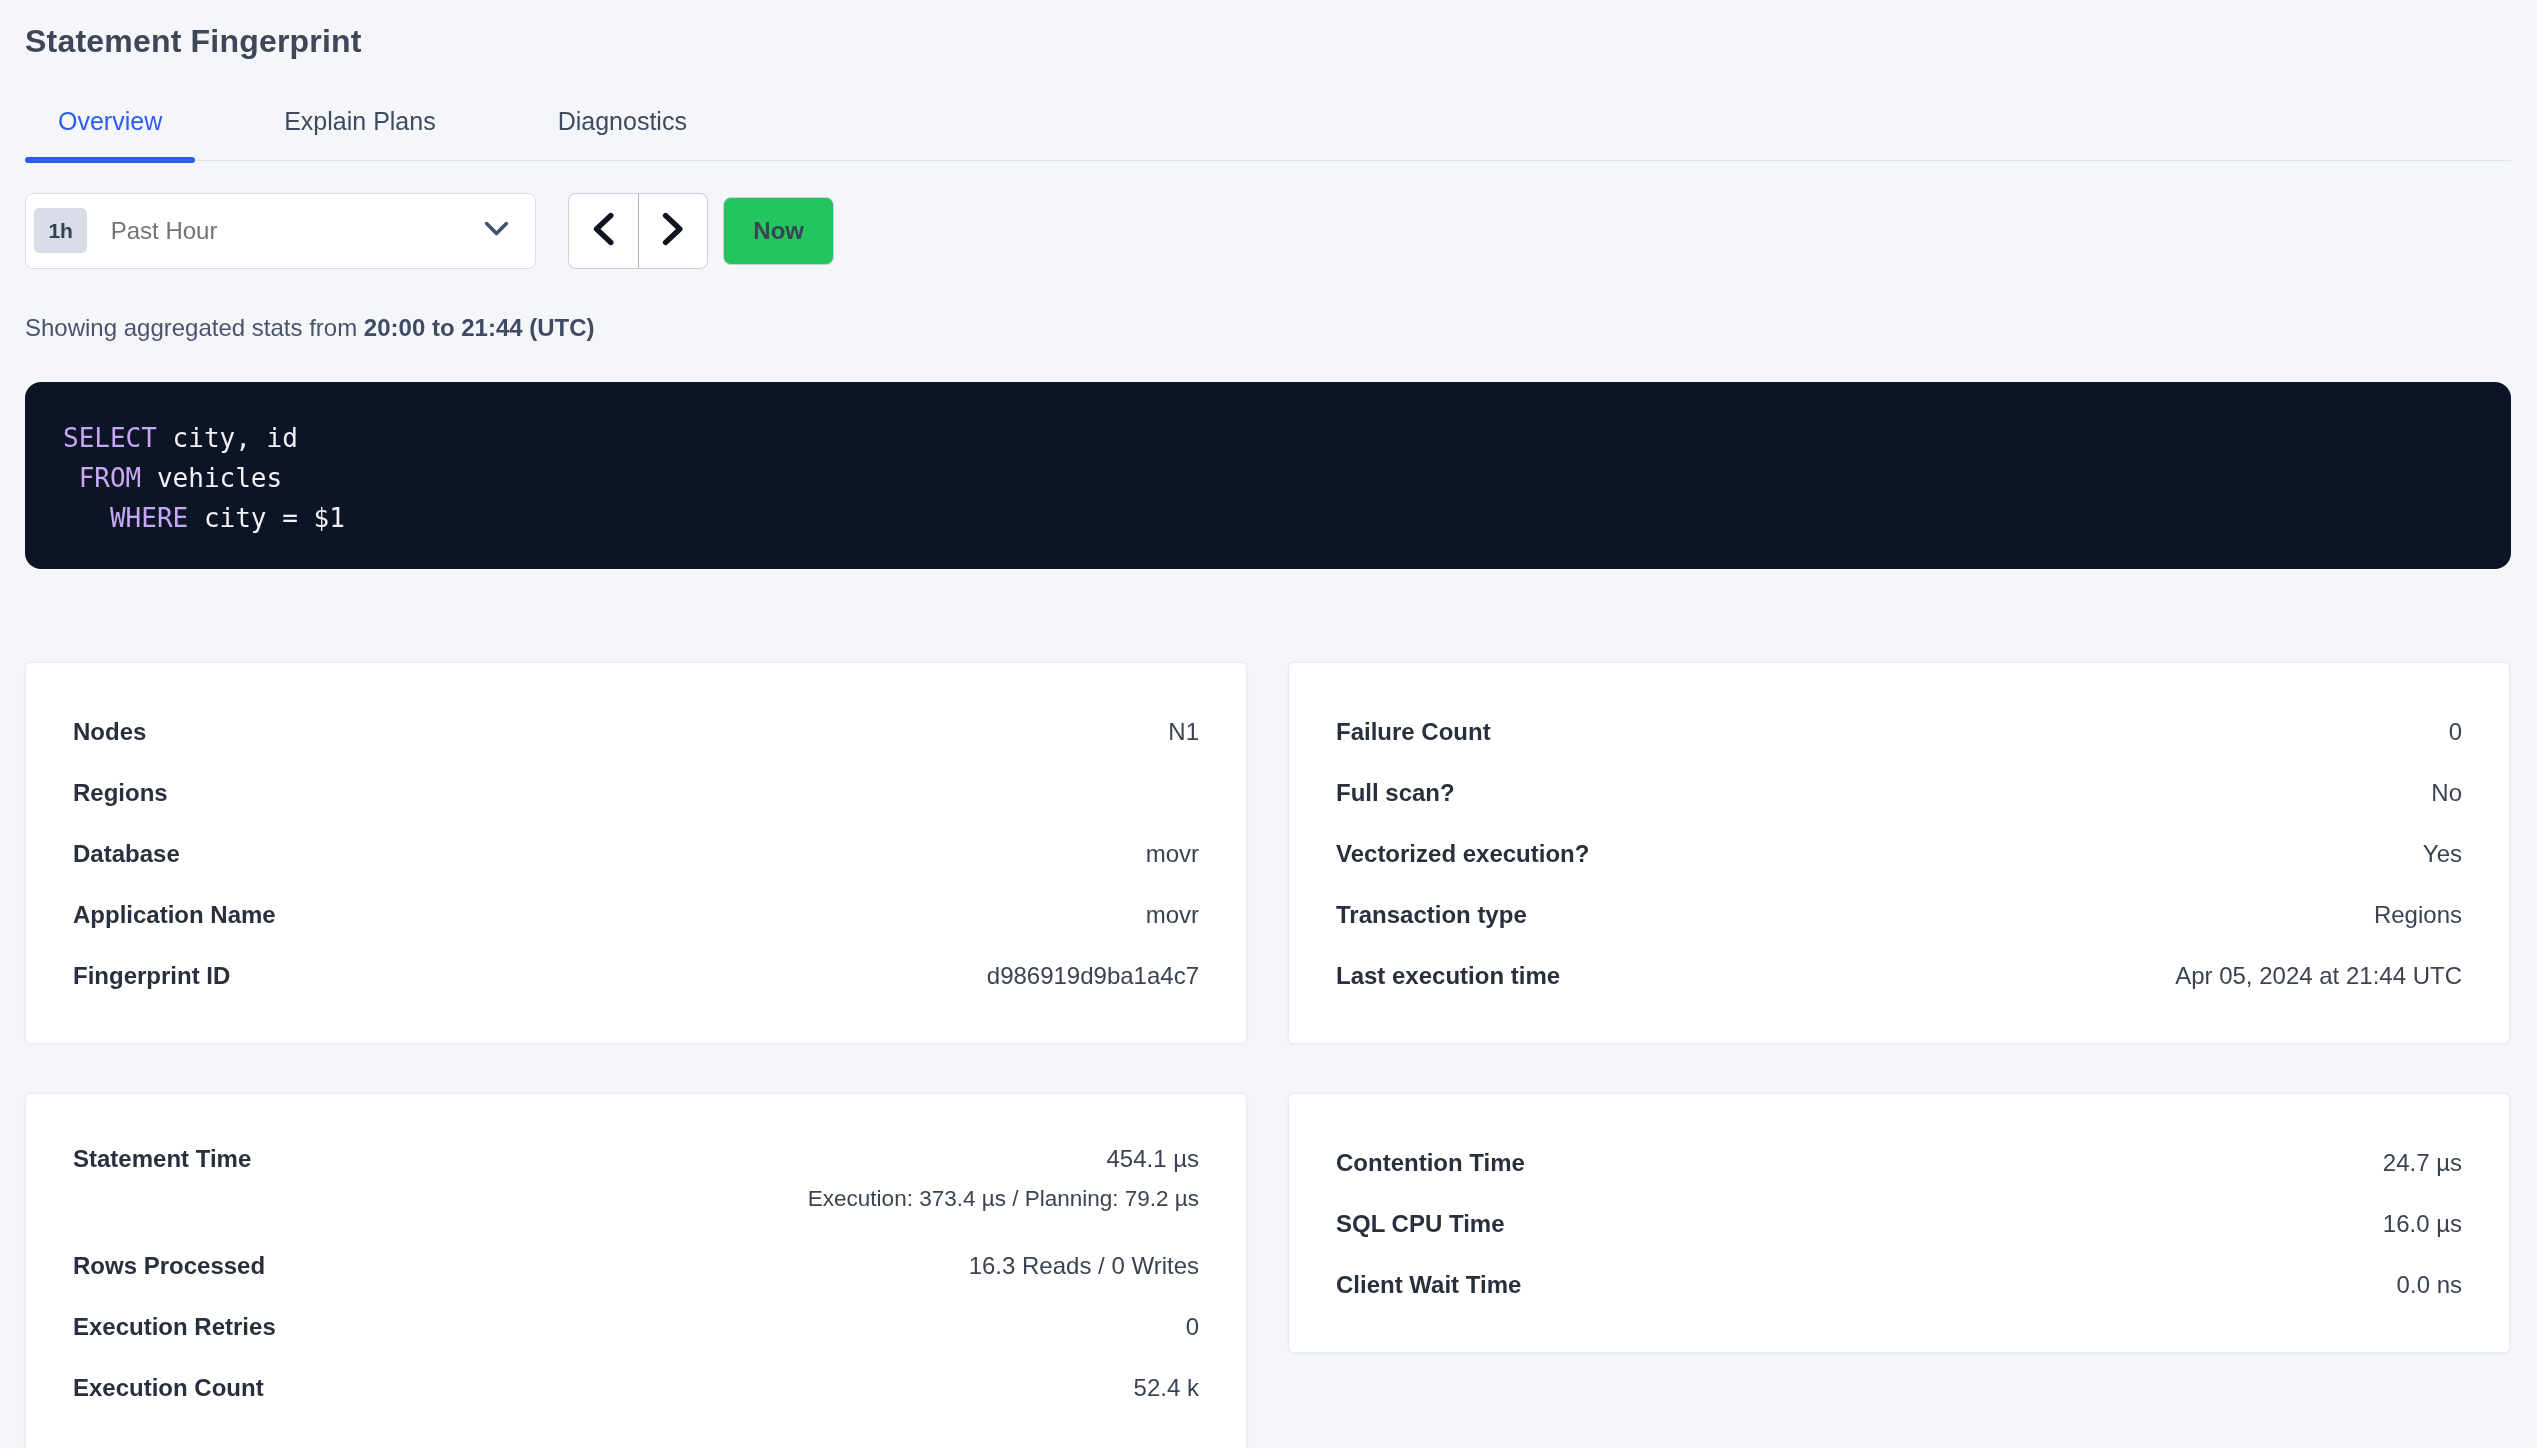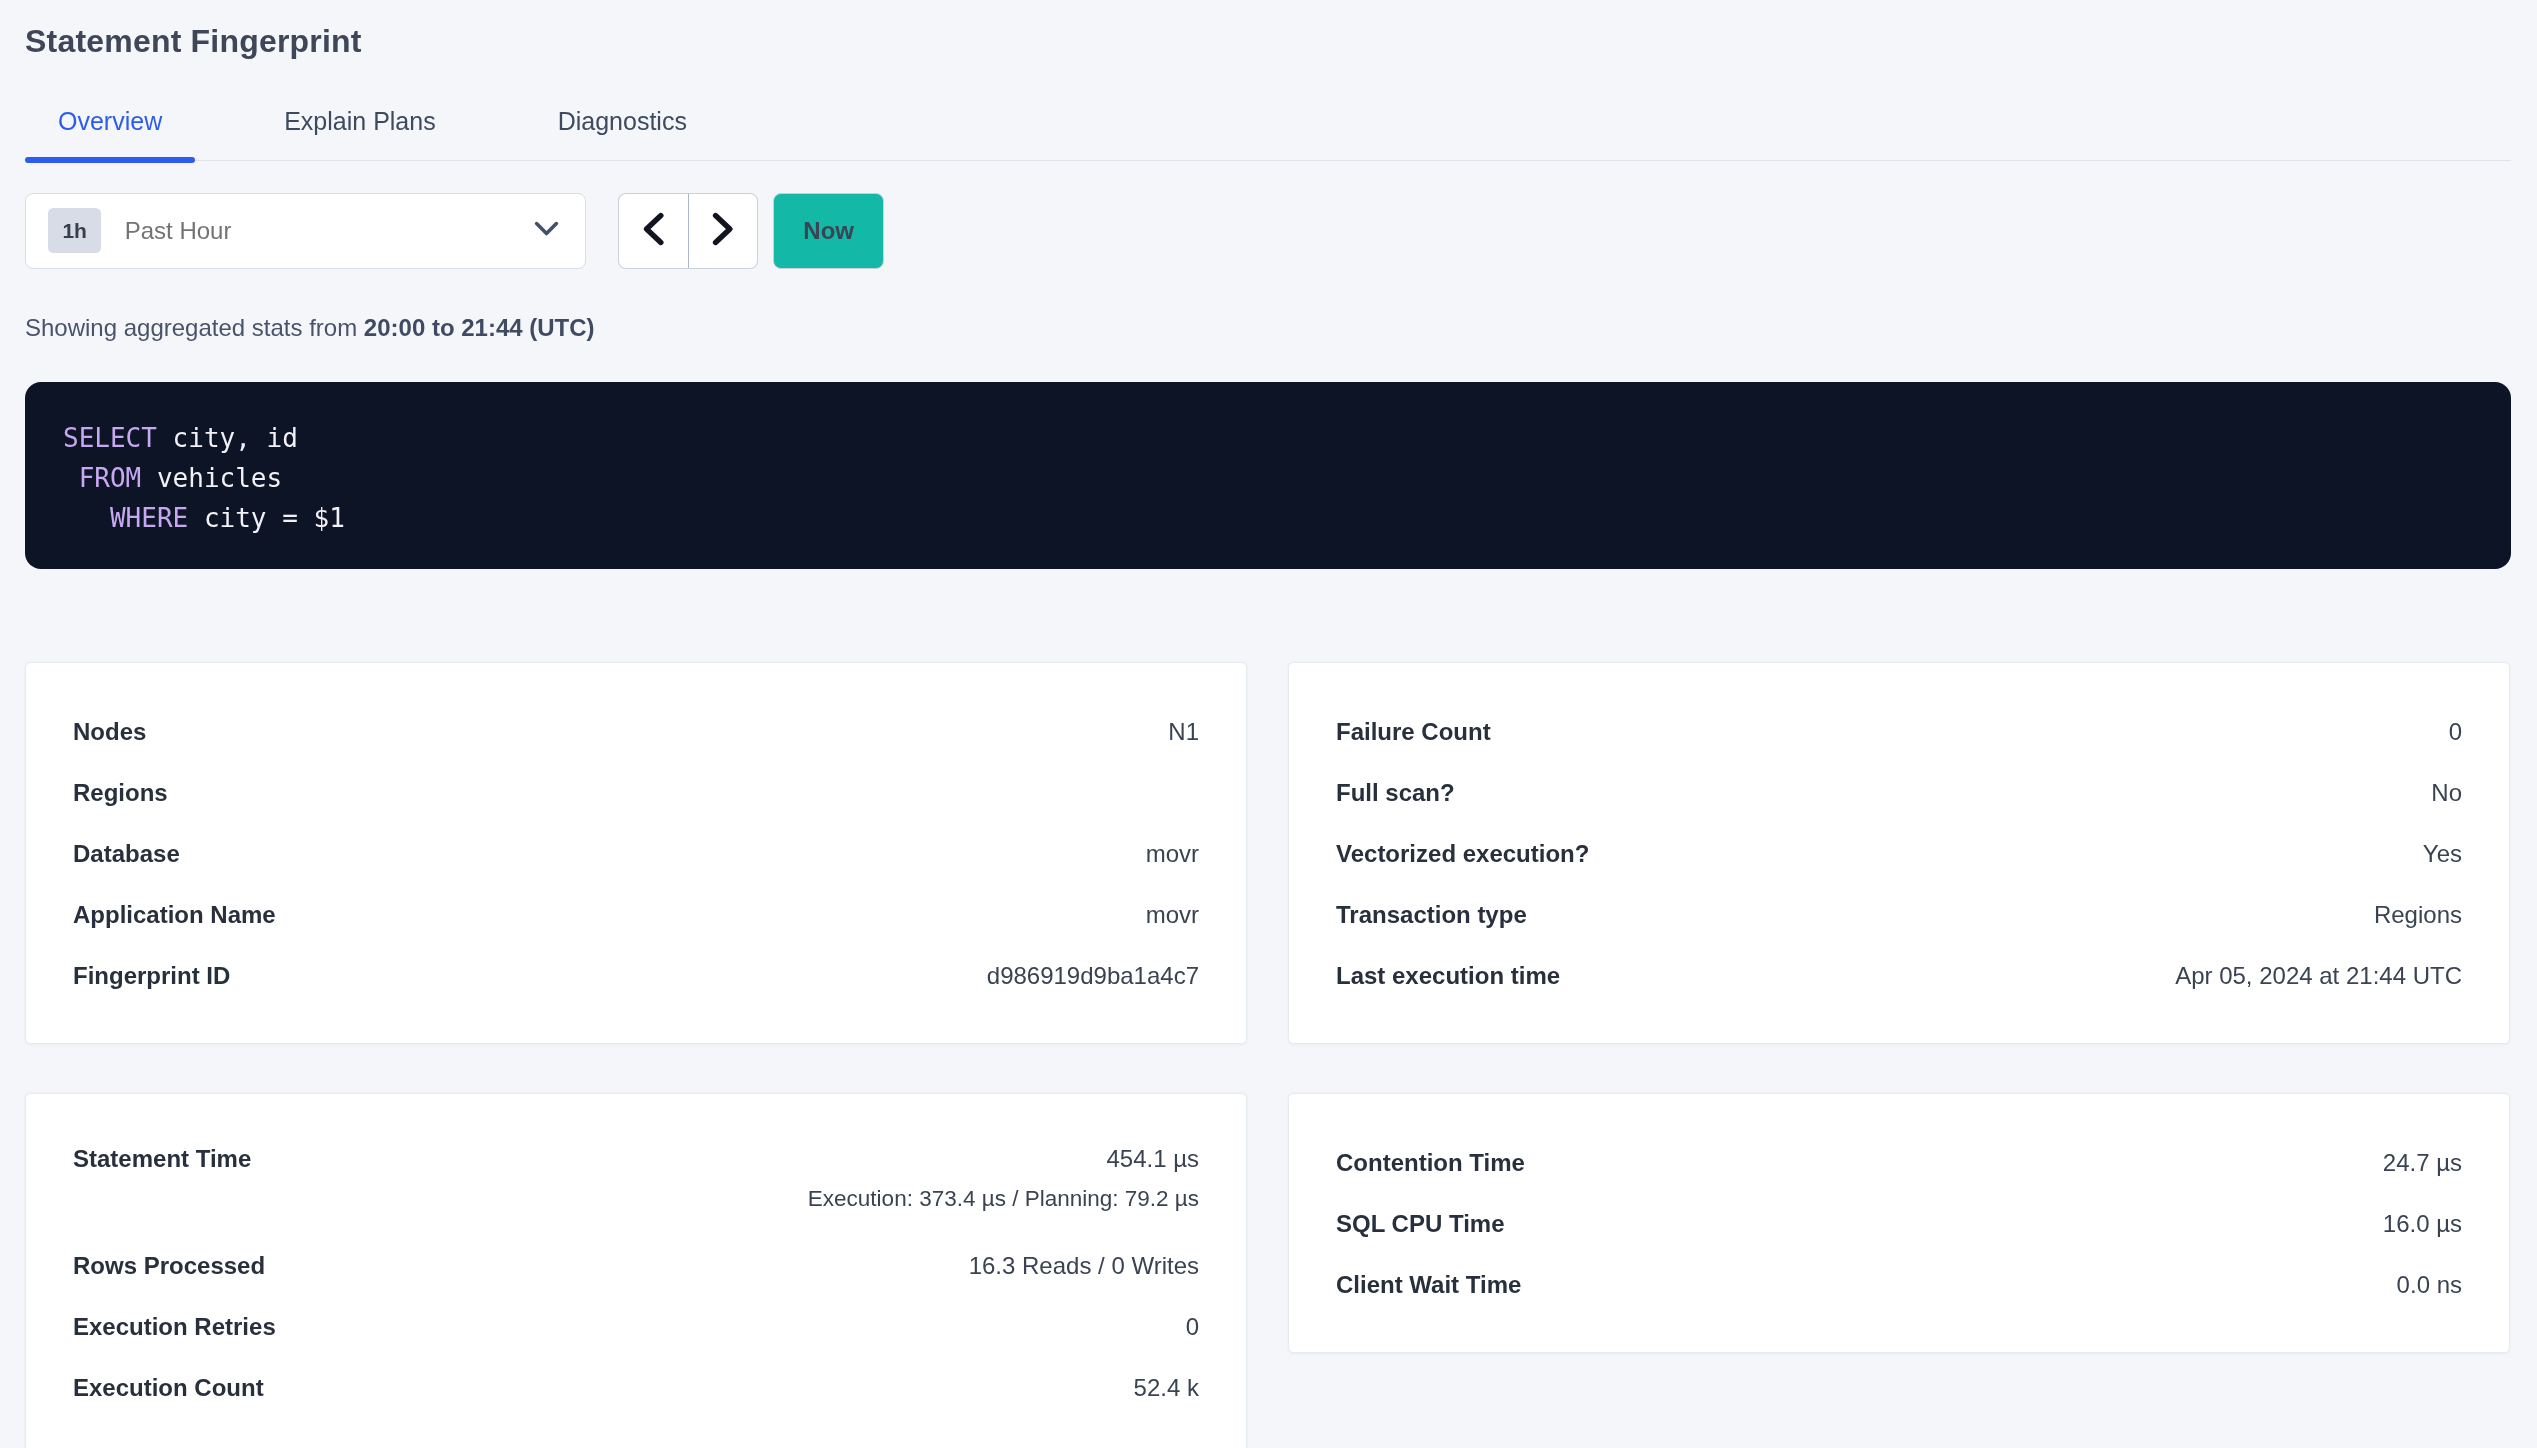--- a/index.html
+++ b/index.html
@@ -33,43 +33,43 @@
   }
   .tab.active { color:#2B5CEE; }
   .tab.active::after {
     content:""; position:absolute; left:0; right:0; bottom:-3.6px;
     height:6.3px; border-radius:3.6px; background:#2B5CEE;
   }
 
   
   .toolbar { display:flex; align-items:center; margin-top:32px; }
   .time-dropdown {
-    width:561px; height:76px;
+    width:511px; height:76px;
     background:#fff; border:0.9px solid #D8DDE7; border-radius:8px;
-    display:flex; align-items:center; padding:0 25px 0 22px;
+    display:flex; align-items:center; padding:0 25px 0 8px;
     cursor:pointer;
   }
   .interval-badge {
     background:#D7DCE6; color:#36404F; border-radius:5.4px;
     font-size:21px; font-weight:700;
     padding:10.8px 14.4px; margin-right:23.4px;
   }
   .time-dropdown-label { font-size:24px; color:#737373; flex:1; }
   .btn-group { display:flex; margin-left:32px; }
   .arrow-btn {
     width:70px; height:76px; background:#fff;
     border:0.9px solid #C9D0DE;
     display:flex; align-items:center; justify-content:center;
     cursor:pointer;
   }
   .arrow-btn.prev { border-radius:8px 0 0 8px; border-right-width:0; }
   .arrow-btn.next { border-radius:0 8px 8px 0; border-left:0.9px solid #AEB6C6; }
   .now-btn {
-    margin-left:15.3px; height:76px; padding:12px 29px;
-    background:#14b8a6; border:0.9px solid #C9D0DE; border-radius:8px;
+    margin-left:15.3px; height:68px; padding:12px 29px;
+    background:#22c55e; border:0.9px solid #C9D0DE; border-radius:8px;
     font-size:24px; font-weight:600; color:#3A4454;
     display:flex; align-items:center; cursor:pointer;
   }
 
   
   .caption { margin-top:45px; font-size:24px; color:#49536A; }
   .caption b { font-weight:700; color:#404B63; }
 
   
   .sql-box {

